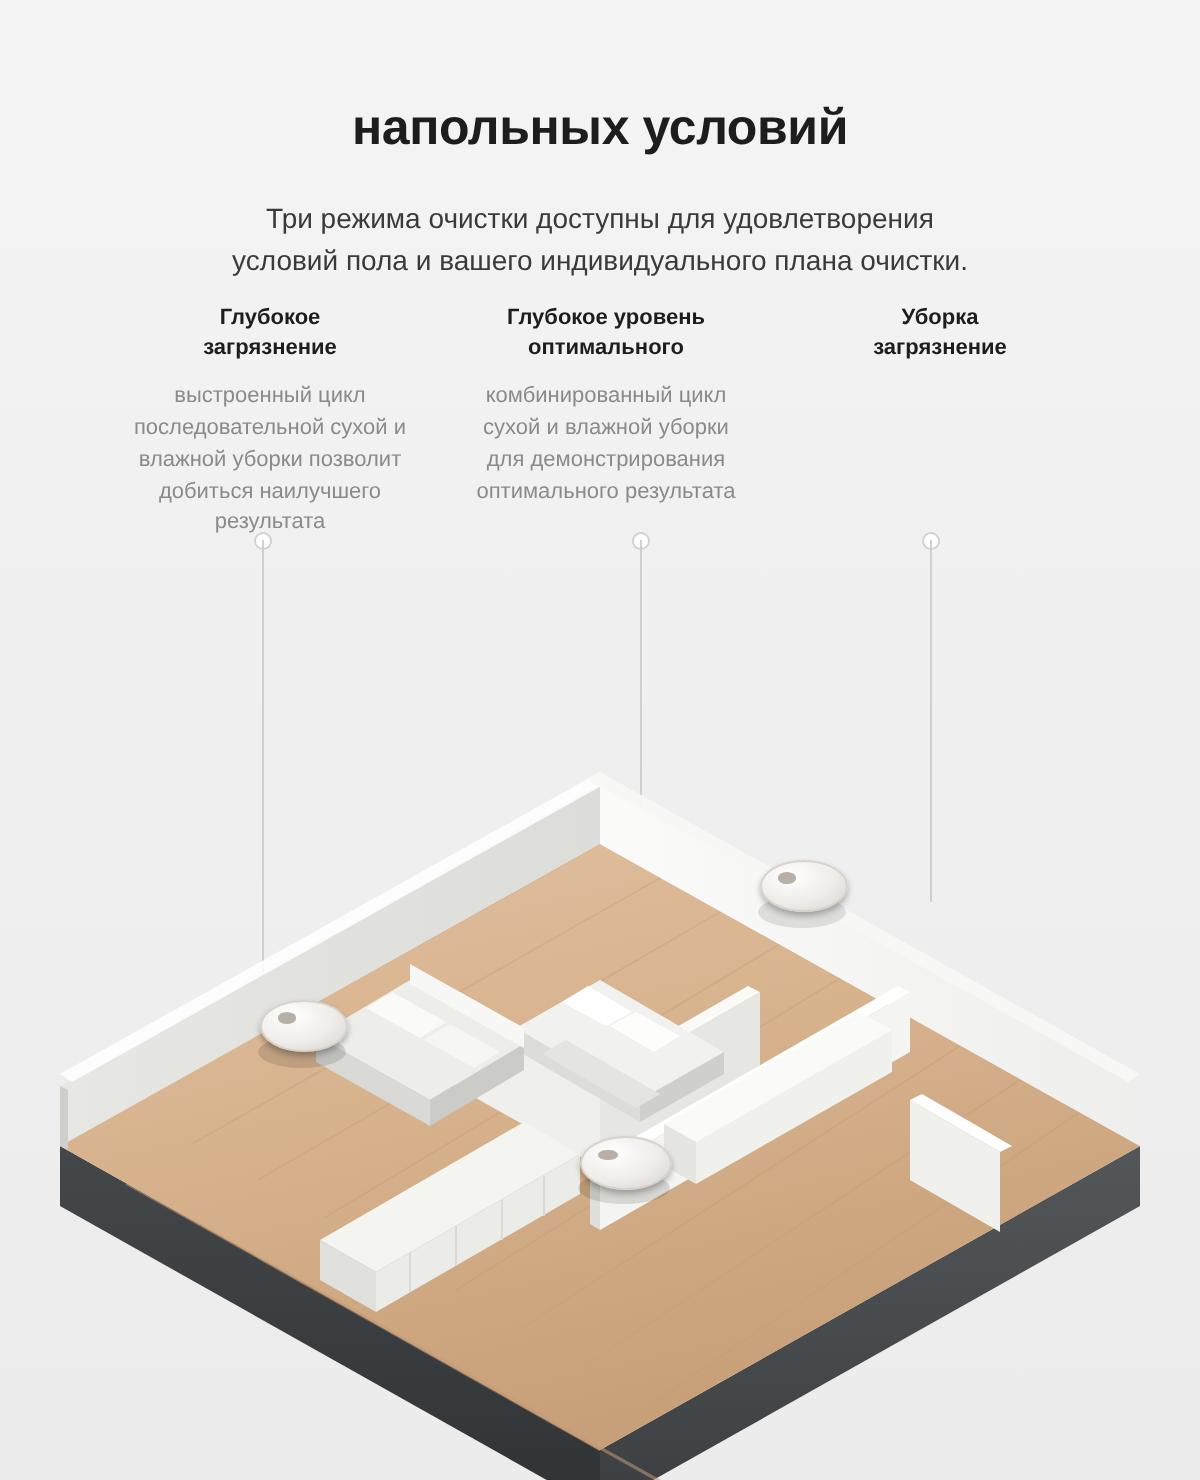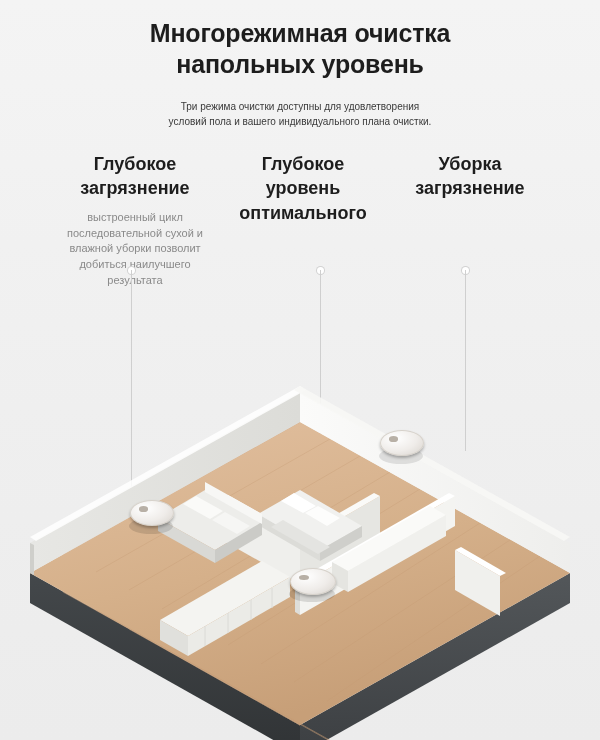--- a/index.html
+++ b/index.html
@@ -37,21 +37,21 @@
     font-weight: bold;
     line-height: 1.25;
     color: #1d1d1d;
     letter-spacing: -0.2px;
     margin: 0 auto;
     width: 430px;
   }
   .subtitle {
     margin: 18px auto 0 auto;
     width: 470px;
-    font-size: 10px;
+    font-size: 14px;
     line-height: 1.5;
     color: #3a3a3a;
     text-align: center;
   }
 
   
   .cols {
     position: absolute;
     top: 152px;
     left: 0;
@@ -61,21 +61,21 @@
   .col {
     position: absolute;
     top: 0;
     text-align: center;
   }
   .col-1 { left: 60px;  width: 150px; }
   .col-2 { left: 228px; width: 150px; }
   .col-3 { left: 395px; width: 150px; }
 
   .col-title {
-    font-size: 18px;
+    font-size: 11px;
     font-weight: bold;
     line-height: 1.35;
     color: #1d1d1d;
     margin: 0 0 9px 0;
   }
   .col-text {
     font-size: 11px;
     line-height: 1.45;
     color: #8a8a8a;
     margin: 0;
@@ -135,22 +135,22 @@
   .robot-2 { left: 290px; top: 238px; width: 44px; height: 25px; }
   .robot-3 { left: 380px; top: 100px; width: 42px; height: 24px; }
 </style>
 </head>
 <body>
 
 <div class="page">
 
   <div class="header">
     <h1 class="title">
-      <span>Многорежимная очистка</span><br>
-      <span>напольных уровень</span>
+      <br>
+      <span>напольных условий</span>
     </h1>
     <p class="subtitle">
       <span>Три режима очистки доступны для удовлетворения</span><br>
       <span>условий пола и вашего индивидуального плана очистки.</span>
     </p>
   </div>
 
   <div class="cols">
 
     <div class="col col-1">
@@ -159,20 +159,21 @@
         <span>загрязнение</span>
       </div>
       <p class="col-text">выстроенный цикл последовательной сухой и влажной уборки позволит добиться наилучшего результата</p>
     </div>
 
     <div class="col col-2">
       <div class="col-title">
         <span>Глубокое уровень</span><br>
         <span>оптимального</span>
       </div>
+      <p class="col-text">комбинированный цикл сухой и влажной уборки для демонстрирования оптимального результата</p>
     </div>
 
     <div class="col col-3">
       <div class="col-title">
         <span>Уборка</span><br>
         <span>загрязнение</span>
       </div>
     </div>
   </div>
 

